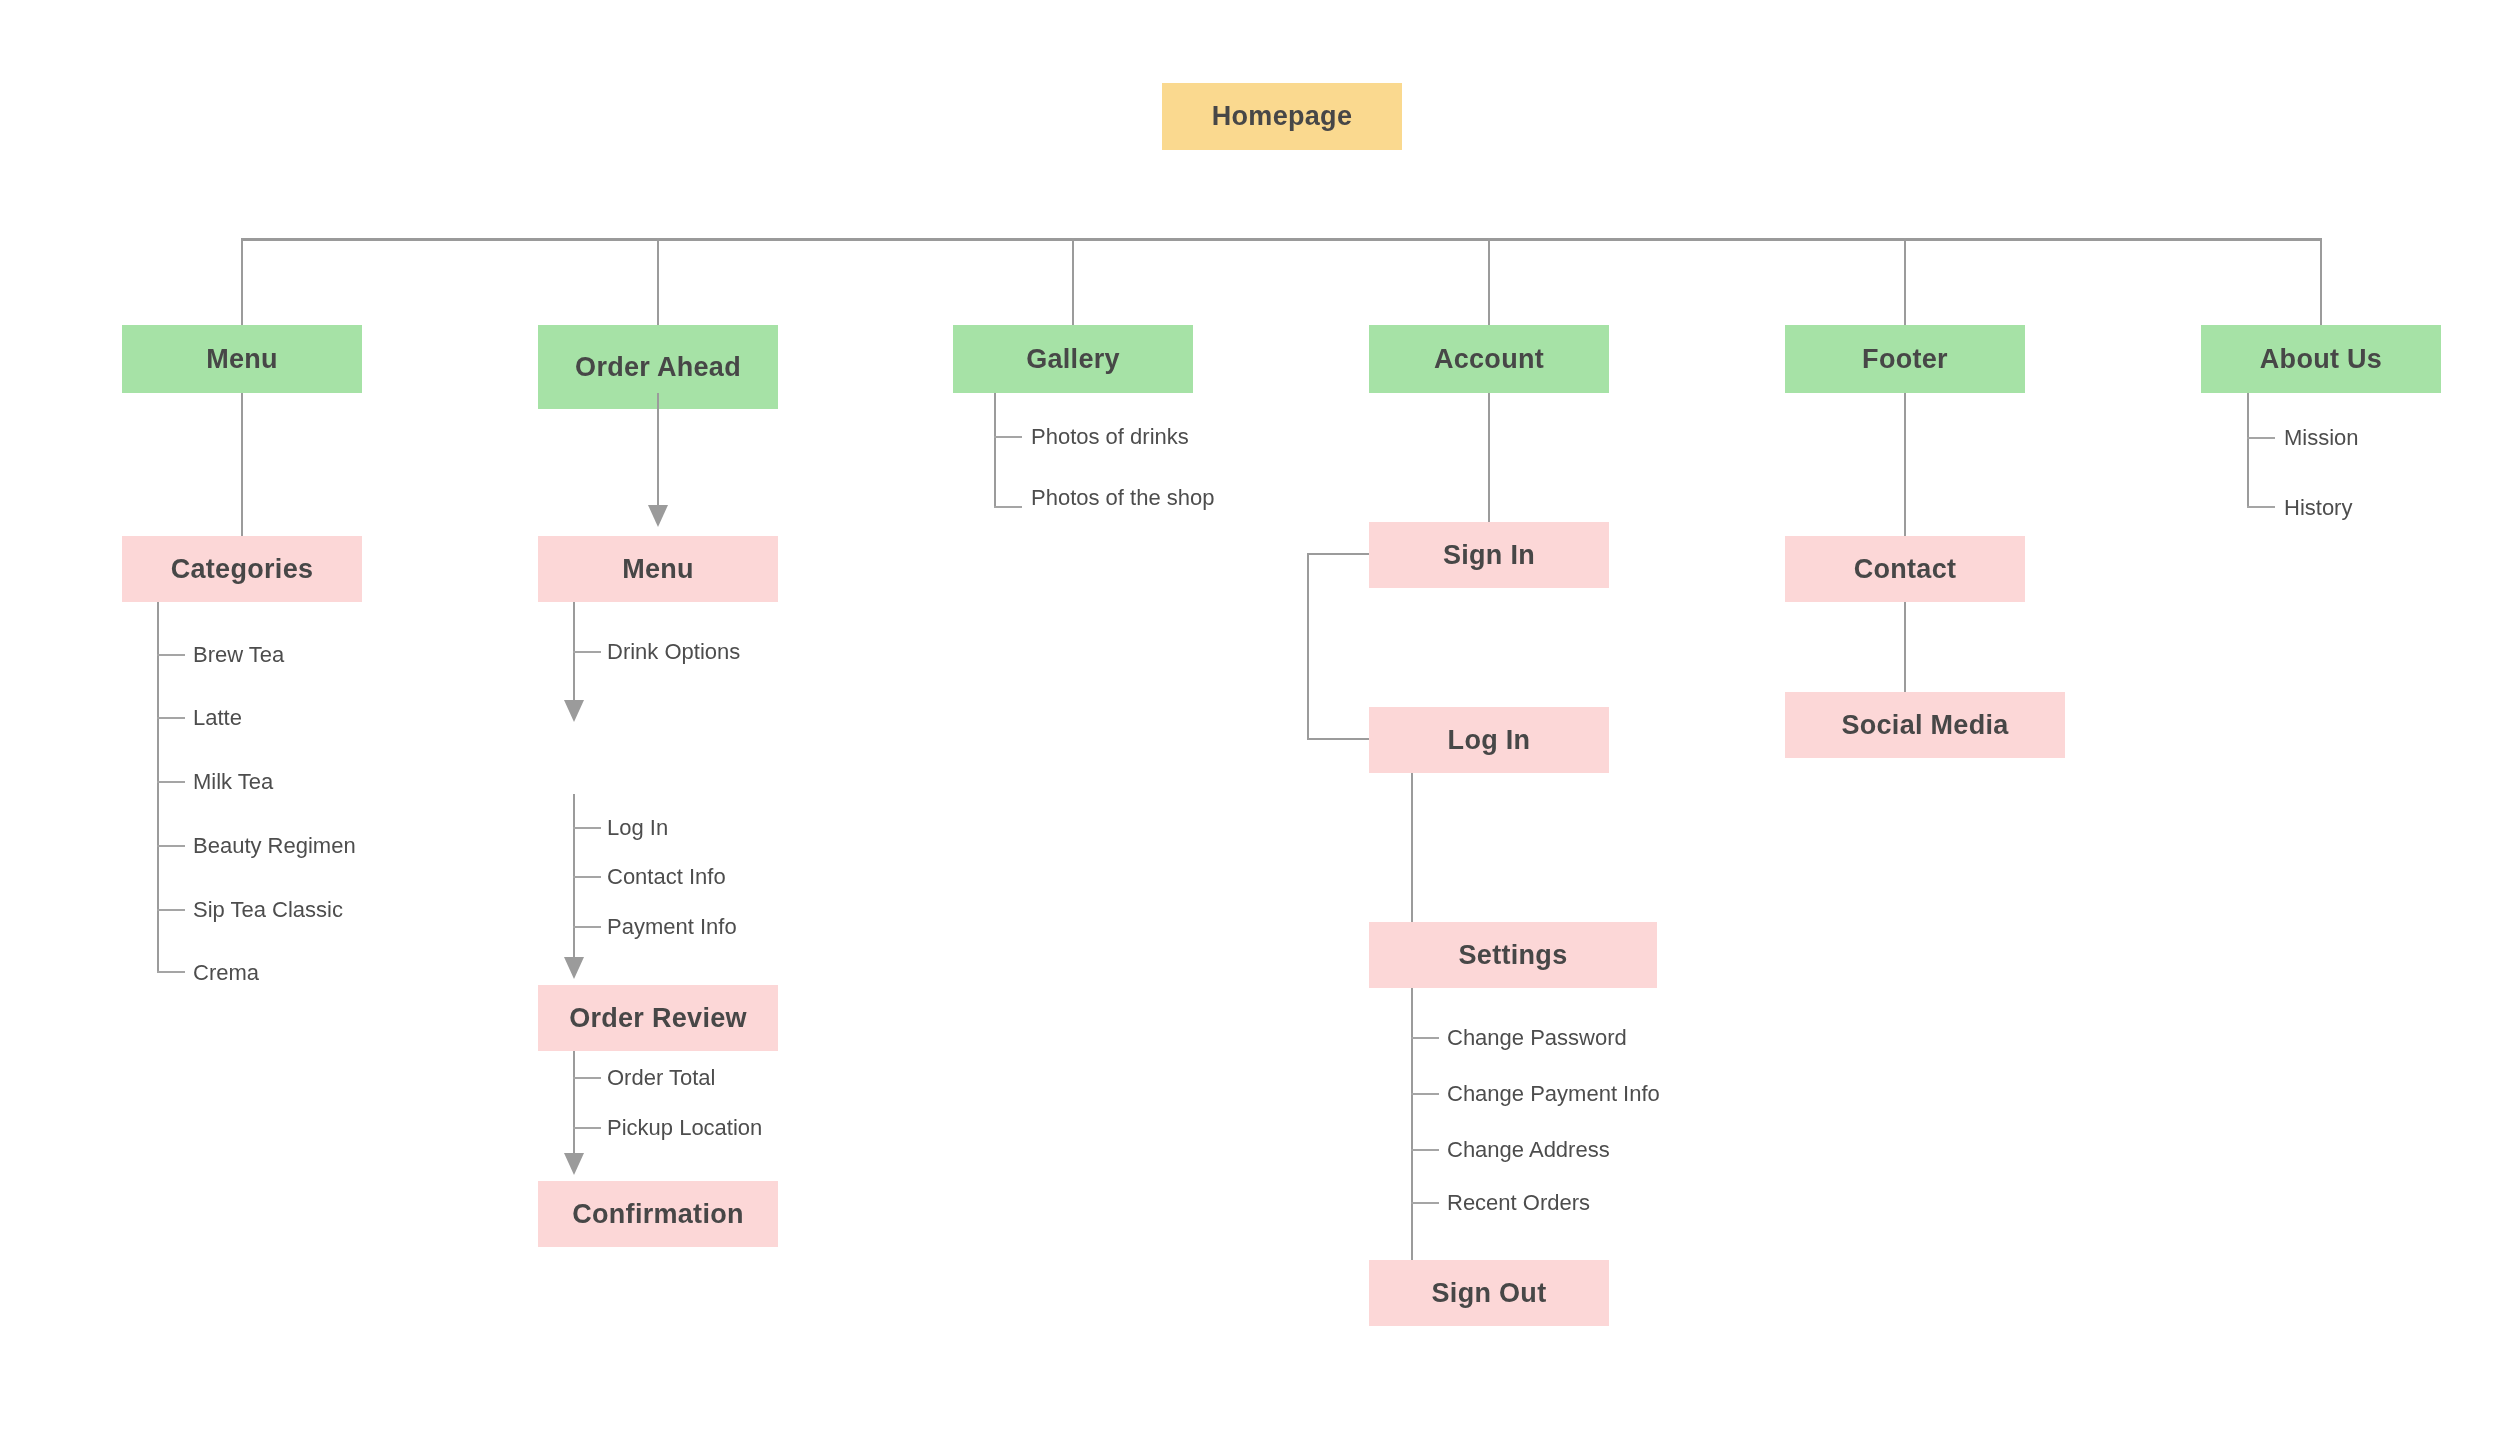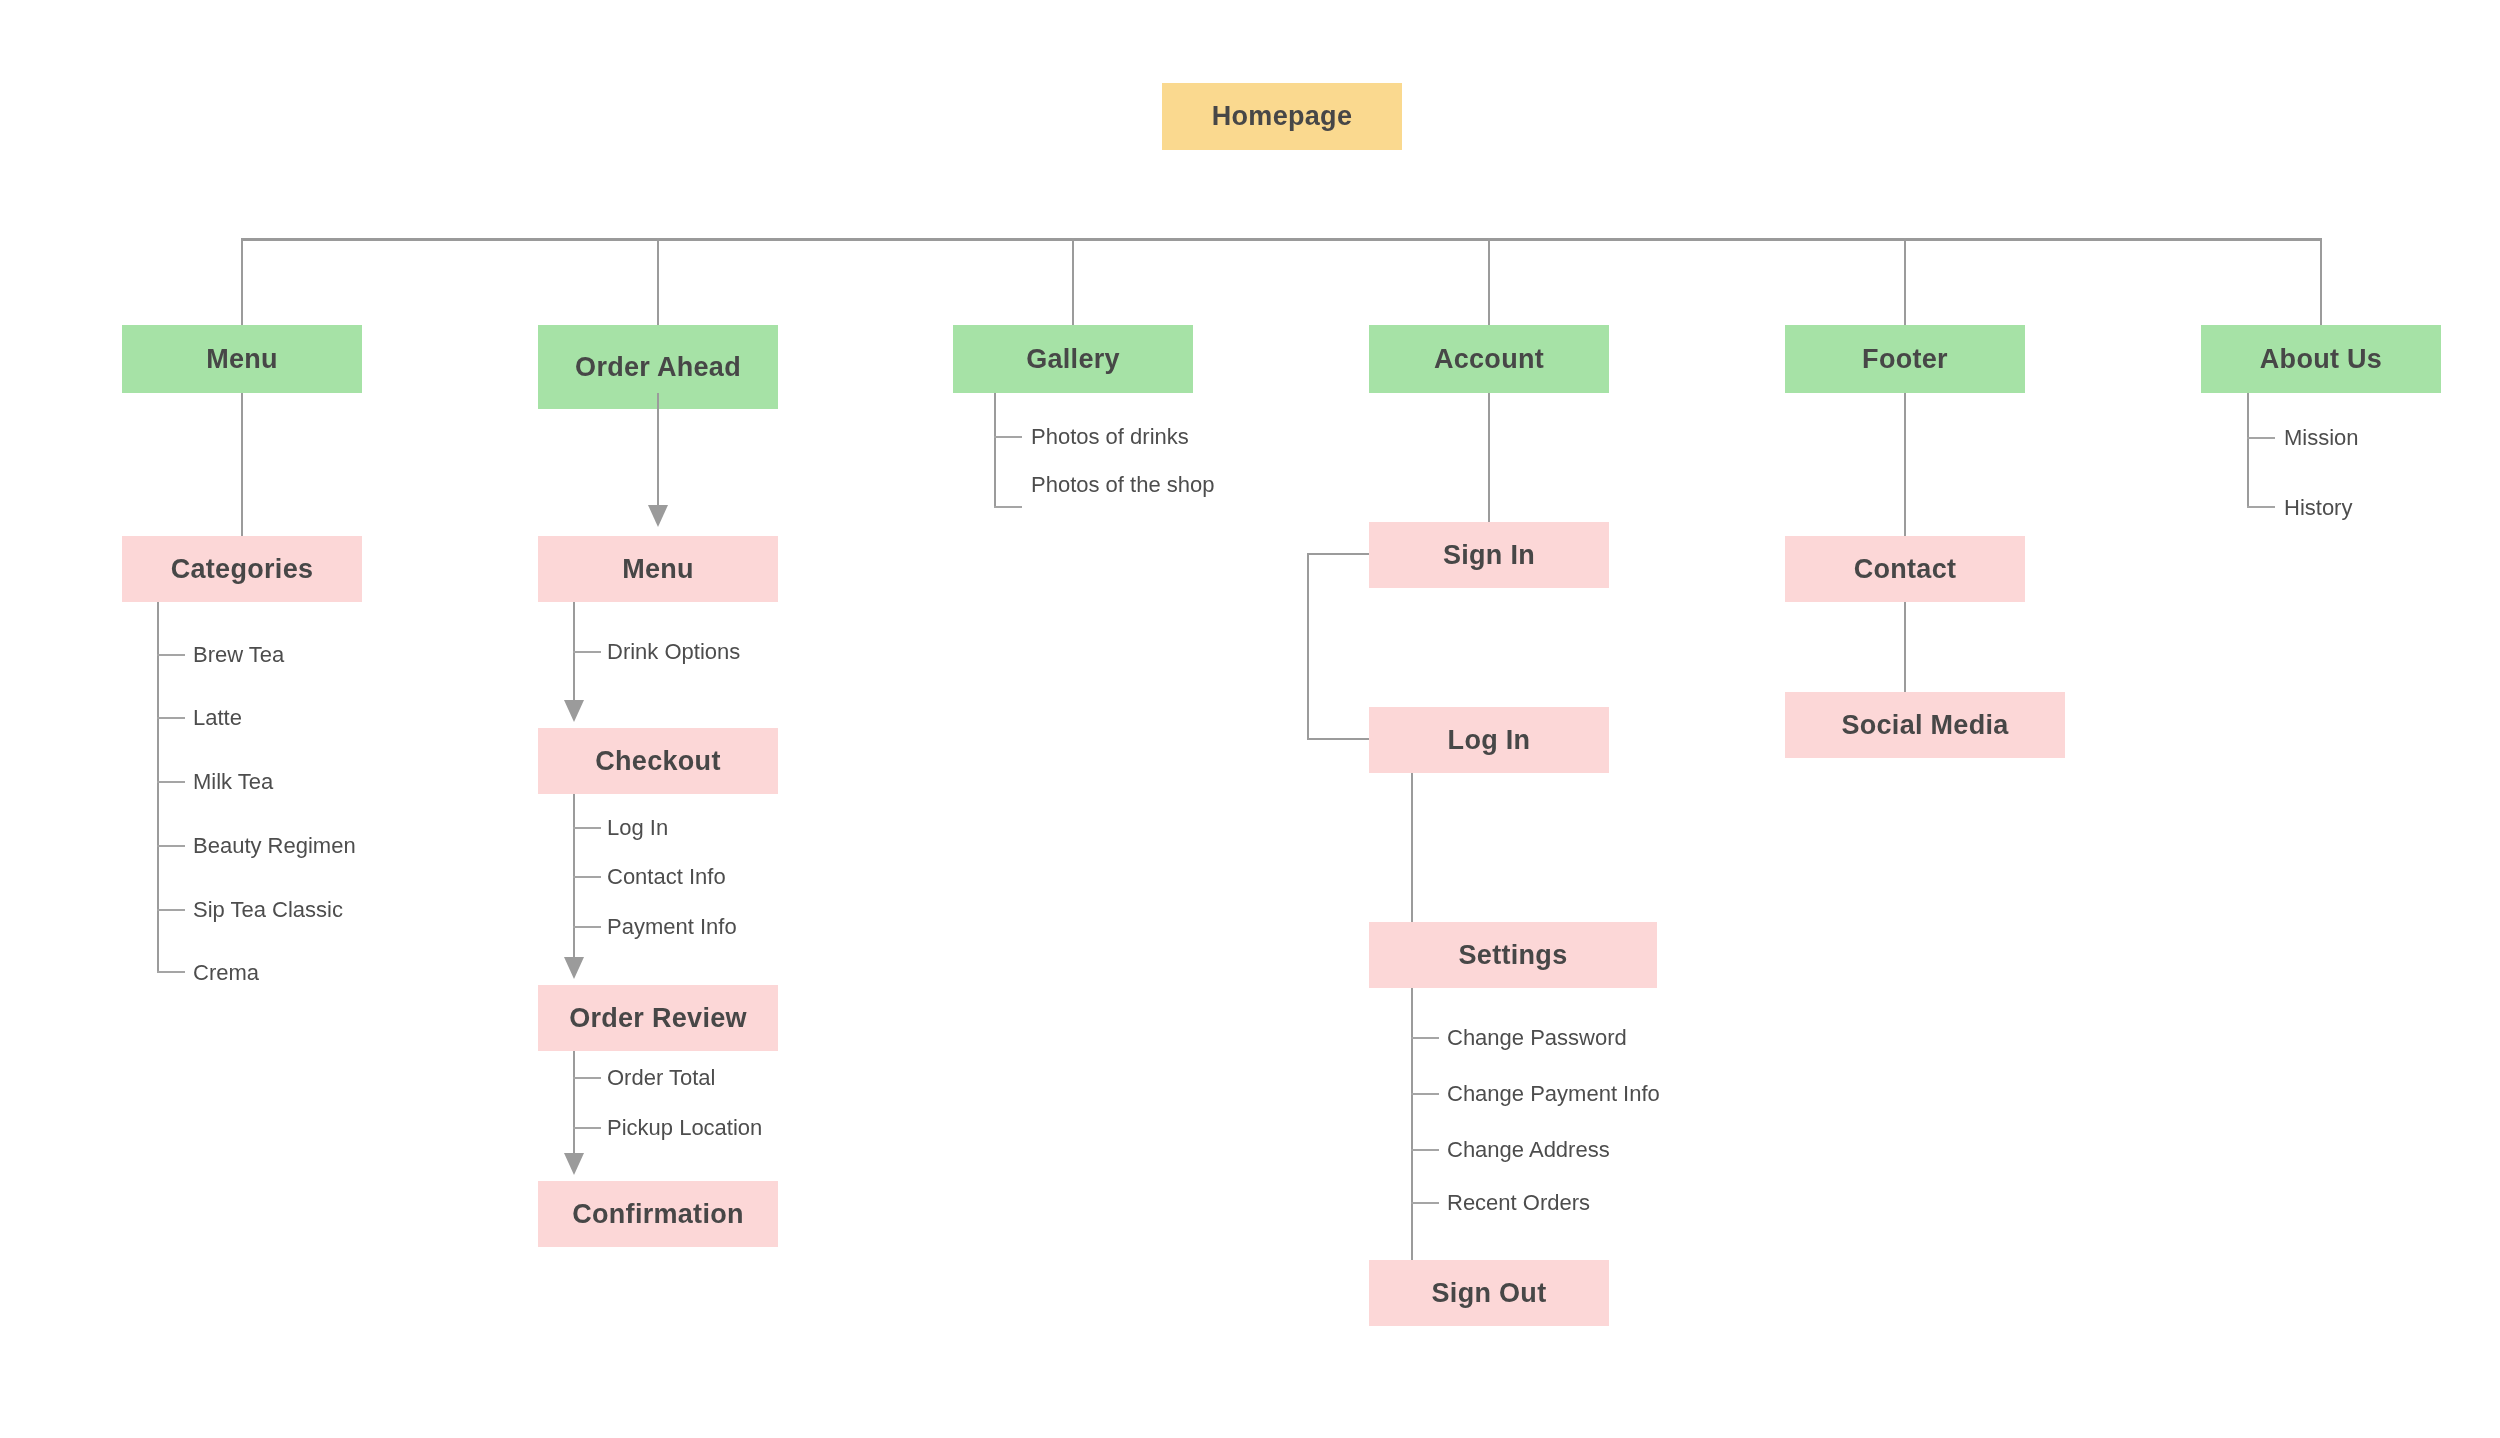--- a/index.html
+++ b/index.html
@@ -69,21 +69,20 @@
 
   <div class="vline" style="left:642px;top:393px;height:112px"></div>
   <div class="arrow" style="left:643px;top:505px"></div>
   <div class="node page" style="left:523px;top:536px;width:240px;height:66px">Menu</div>
 
   <div class="vline" style="left:558px;top:602px;height:98px"></div>
   <div class="arrow" style="left:559px;top:700px"></div>
   <div class="tick" style="left:558px;top:651px"></div>
   <div class="leaf" style="left:592px;top:652px">Drink Options</div>
 
-  <div class="node page" style="left:523px;top:728px;width:240px;height:66px">Checkout</div>
   <div class="vline" style="left:558px;top:794px;height:163px"></div>
   <div class="arrow" style="left:559px;top:957px"></div>
   <div class="tick" style="left:558px;top:827px"></div>
   <div class="tick" style="left:558px;top:876px"></div>
   <div class="tick" style="left:558px;top:926px"></div>
   <div class="leaf" style="left:592px;top:828px">Log In</div>
   <div class="leaf" style="left:592px;top:877px">Contact Info</div>
   <div class="leaf" style="left:592px;top:927px">Payment Info</div>
 
   <div class="node page" style="left:523px;top:985px;width:240px;height:66px">Order Review</div>
@@ -93,21 +92,21 @@
   <div class="tick" style="left:558px;top:1127px"></div>
   <div class="leaf" style="left:592px;top:1078px">Order Total</div>
   <div class="leaf" style="left:592px;top:1128px">Pickup Location</div>
 
   <div class="node page" style="left:523px;top:1181px;width:240px;height:66px">Confirmation</div>
 
   <div class="vline" style="left:979px;top:393px;height:115px"></div>
   <div class="tick" style="left:979px;top:436px"></div>
   <div class="tick" style="left:979px;top:506px"></div>
   <div class="leaf" style="left:1016px;top:437px">Photos of drinks</div>
-  <div class="leaf" style="left:1016px;top:485px">Photos of the shop</div>
+  <div class="leaf" style="left:1016px;top:498px">Photos of the shop</div>
 
   <div class="vline" style="left:1473px;top:393px;height:129px"></div>
   <div class="node page" style="left:1354px;top:522px;width:240px;height:66px">Sign In</div>
 
   <div class="hline" style="left:1292px;top:553px;width:62px"></div>
   <div class="vline" style="left:1292px;top:553px;height:187px"></div>
   <div class="hline" style="left:1292px;top:738px;width:62px"></div>
 
   <div class="node page" style="left:1354px;top:707px;width:240px;height:66px">Log In</div>
   <div class="vline" style="left:1396px;top:773px;height:149px"></div>

